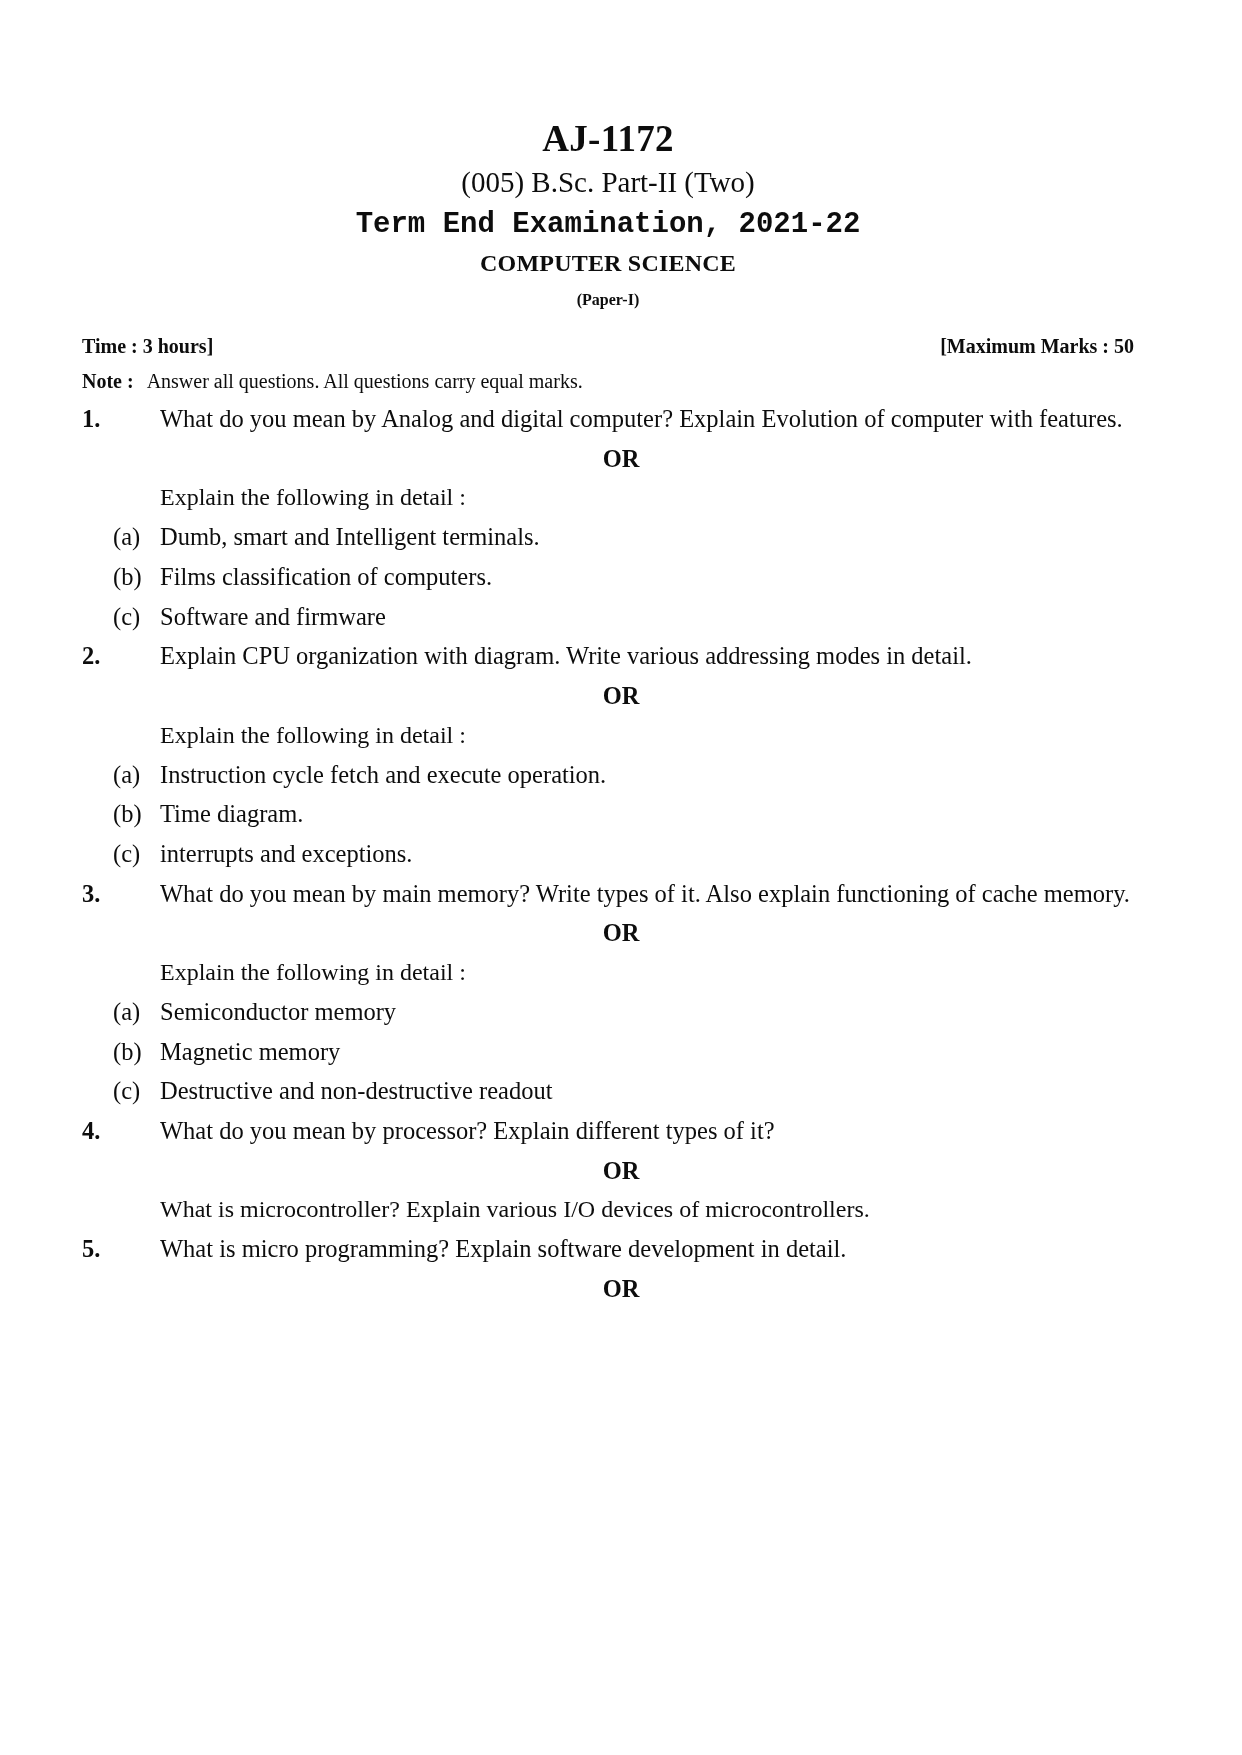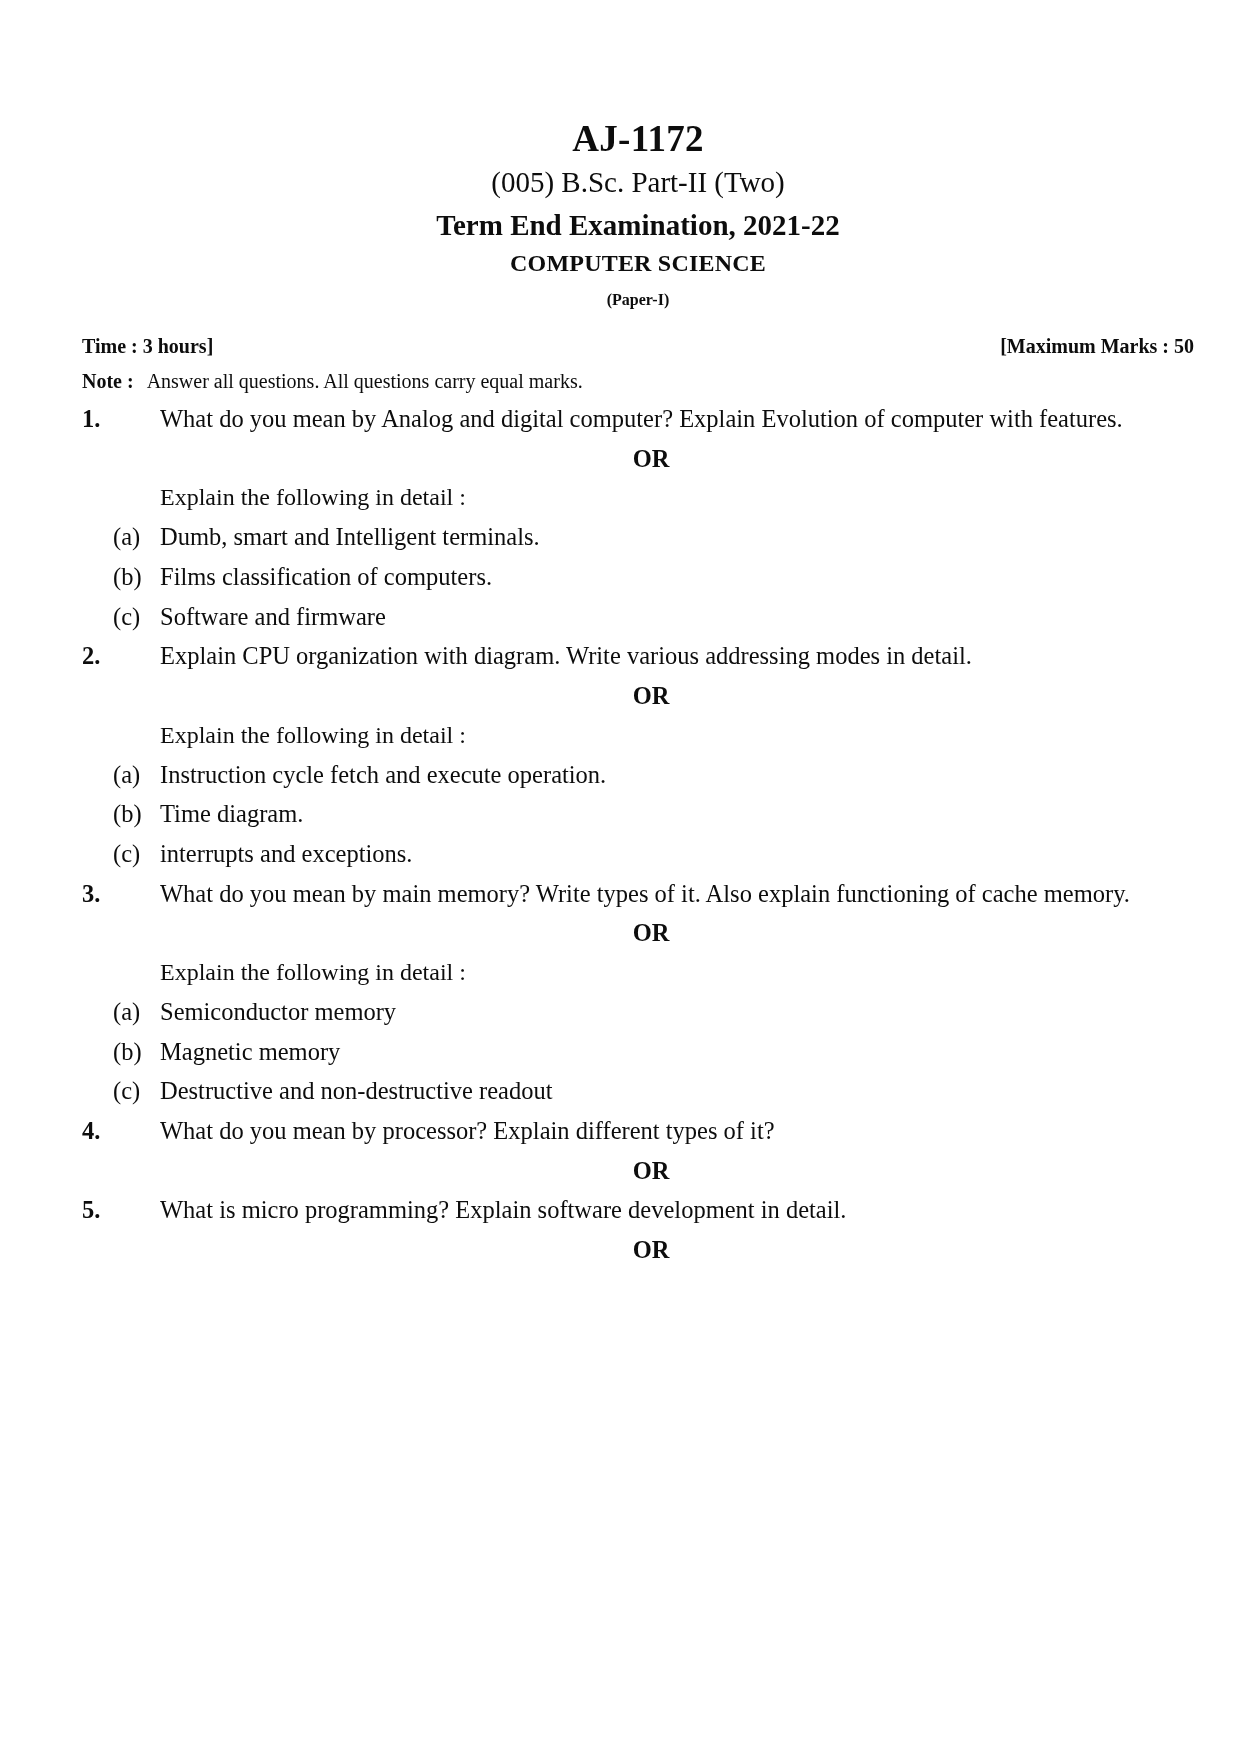--- a/index.html
+++ b/index.html
@@ -22,21 +22,21 @@
     box-sizing: border-box;
     padding: 0;
   }
   .sheet {
     position: absolute;
     left: 0;
     top: 0;
     width: 1242px;
     height: 1755px;
     box-sizing: border-box;
-    padding: 118px 48px 40px 82px;
+    padding: 118px 108px 40px 82px;
   }
 
   
   .hdr {
     text-align: center;
   }
   .code {
     font-size: 37px;
     font-weight: bold;
     letter-spacing: 0.3px;
@@ -47,20 +47,21 @@
     font-size: 29px;
     font-weight: normal;
     line-height: 1.2;
     margin: 0 0 8px 0;
   }
   .exam {
     font-size: 29px;
     font-weight: bold;
     line-height: 1.2;
     margin: 0 0 6px 0;
+    font-family: Liberation Mono, monospace;
   }
   .subject {
     font-size: 24px;
     font-weight: bold;
     line-height: 1.2;
     margin: 0 0 12px 0;
     letter-spacing: 0.2px;
   }
   .paper {
     font-size: 16px;
@@ -251,20 +252,24 @@
           <div class="subtext">Destructive and non-destructive readout</div>
         </div>
       </div>
 
       <div>
         <div class="qrow">
           <div class="qnum">4.</div>
           <div class="qbody">What do you mean by processor? Explain different types of it?</div>
         </div>
         <div class="or">OR</div>
+        <div class="prow">
+          <div class="pspacer"></div>
+          <div class="pbody">What is microcontroller? Explain various I/O devices of microcontrollers.</div>
+        </div>
       </div>
 
       <div>
         <div class="qrow">
           <div class="qnum">5.</div>
           <div class="qbody">What is micro programming? Explain software development in detail.</div>
         </div>
         <div class="or">OR</div>
       </div>
 

